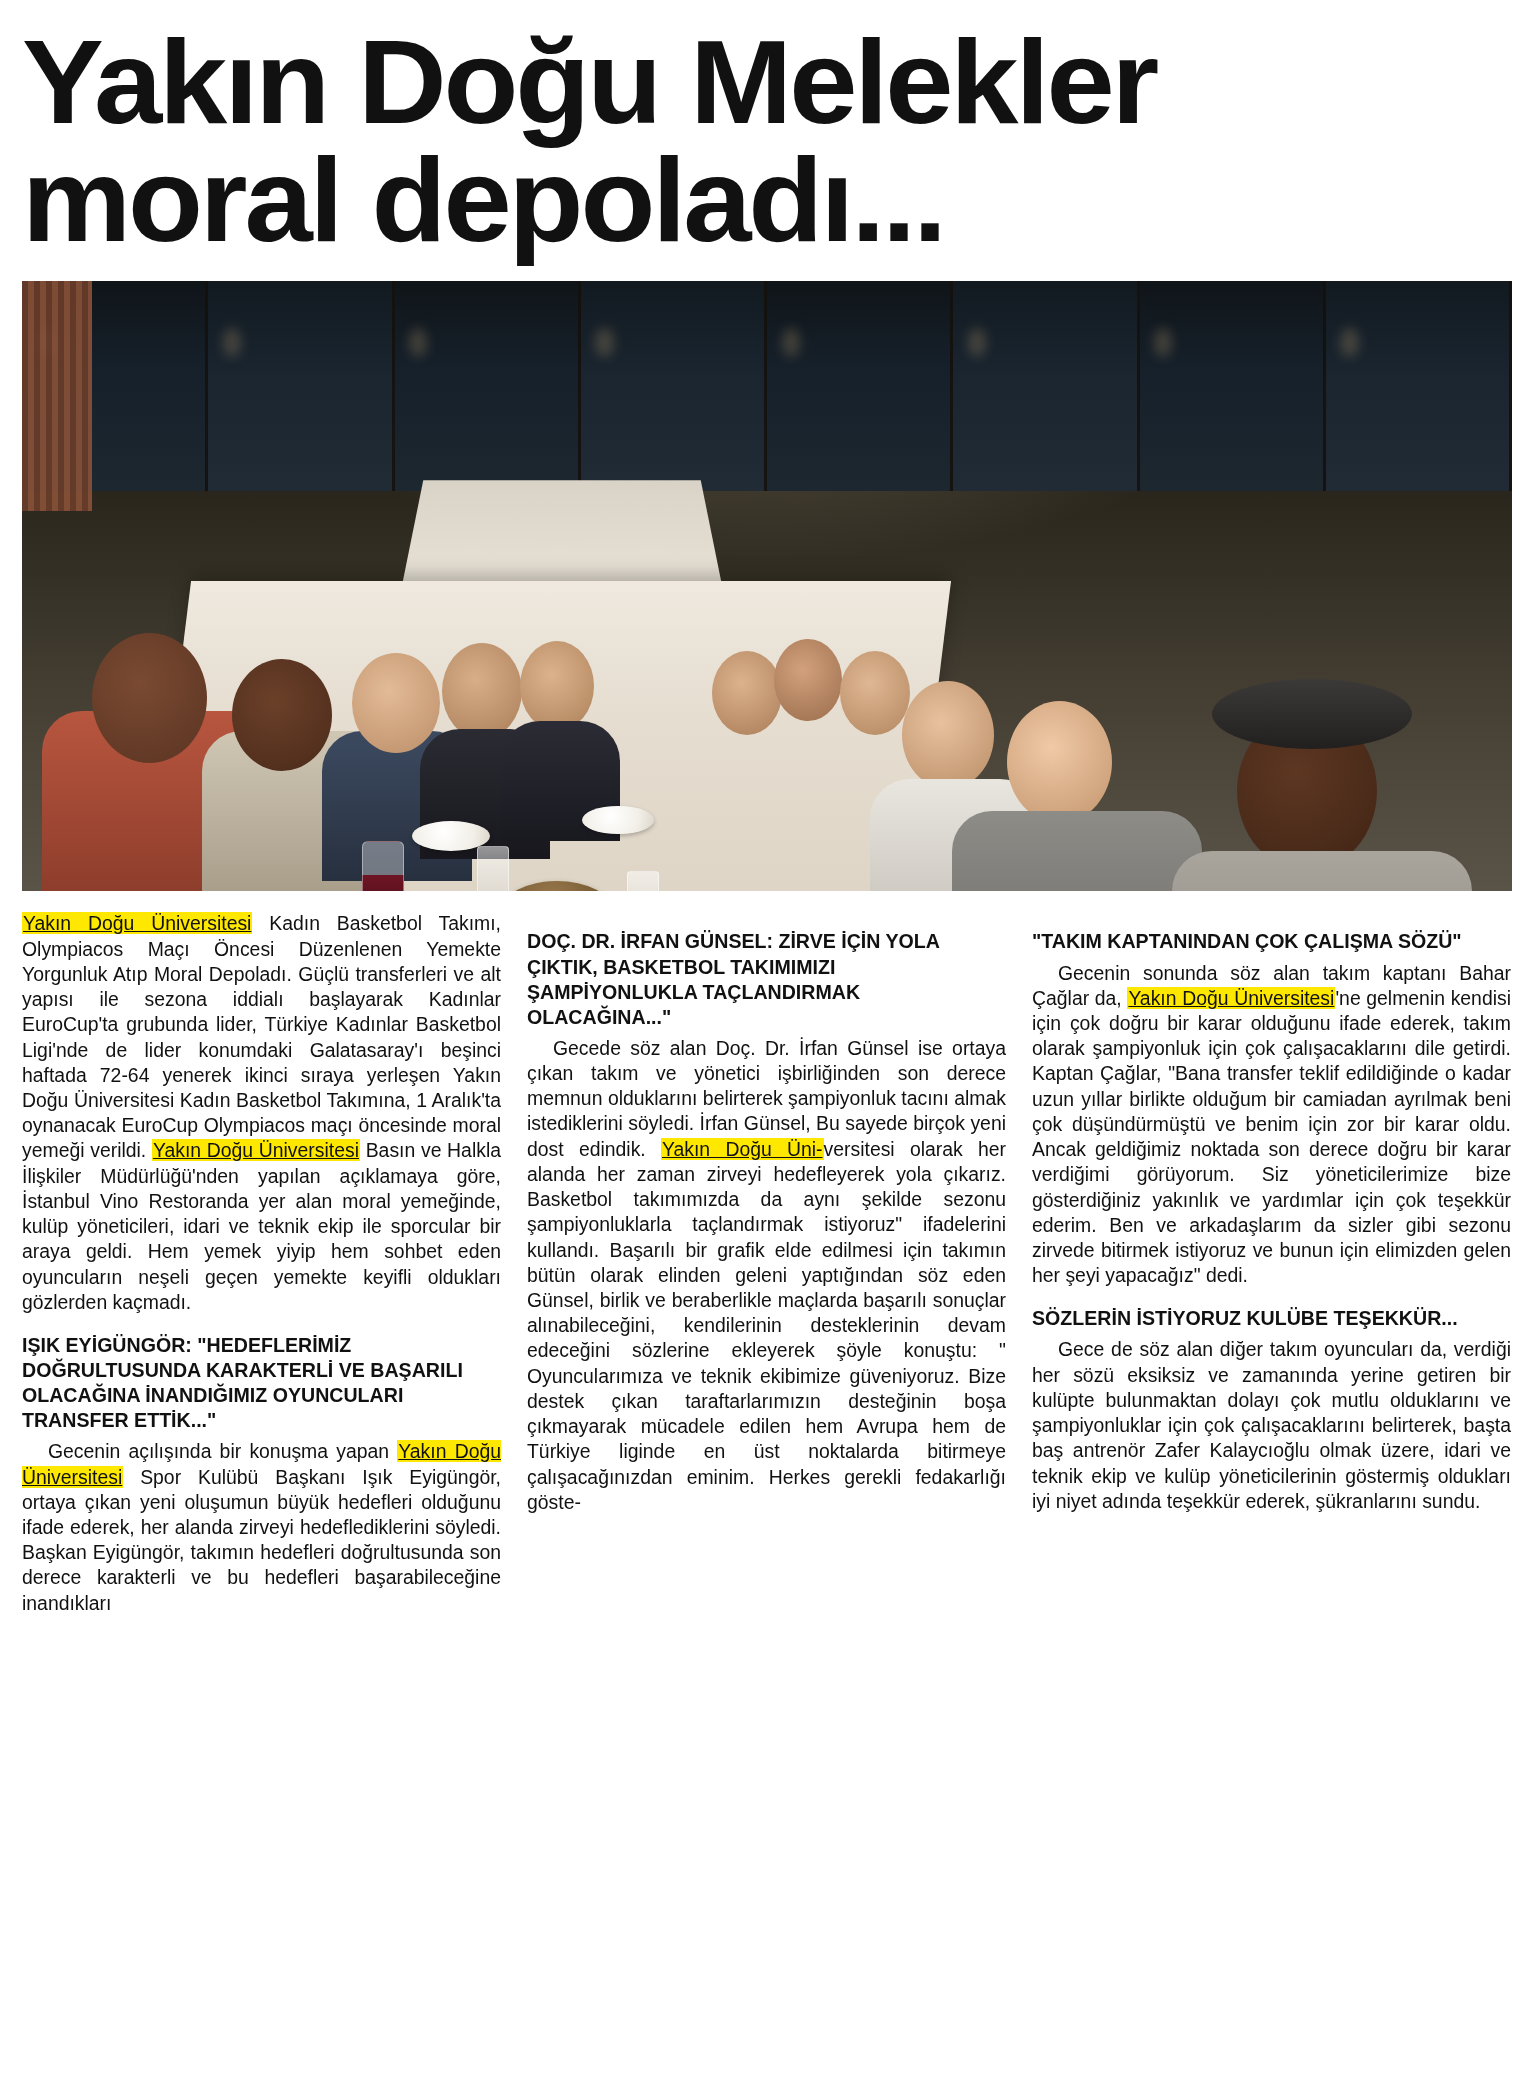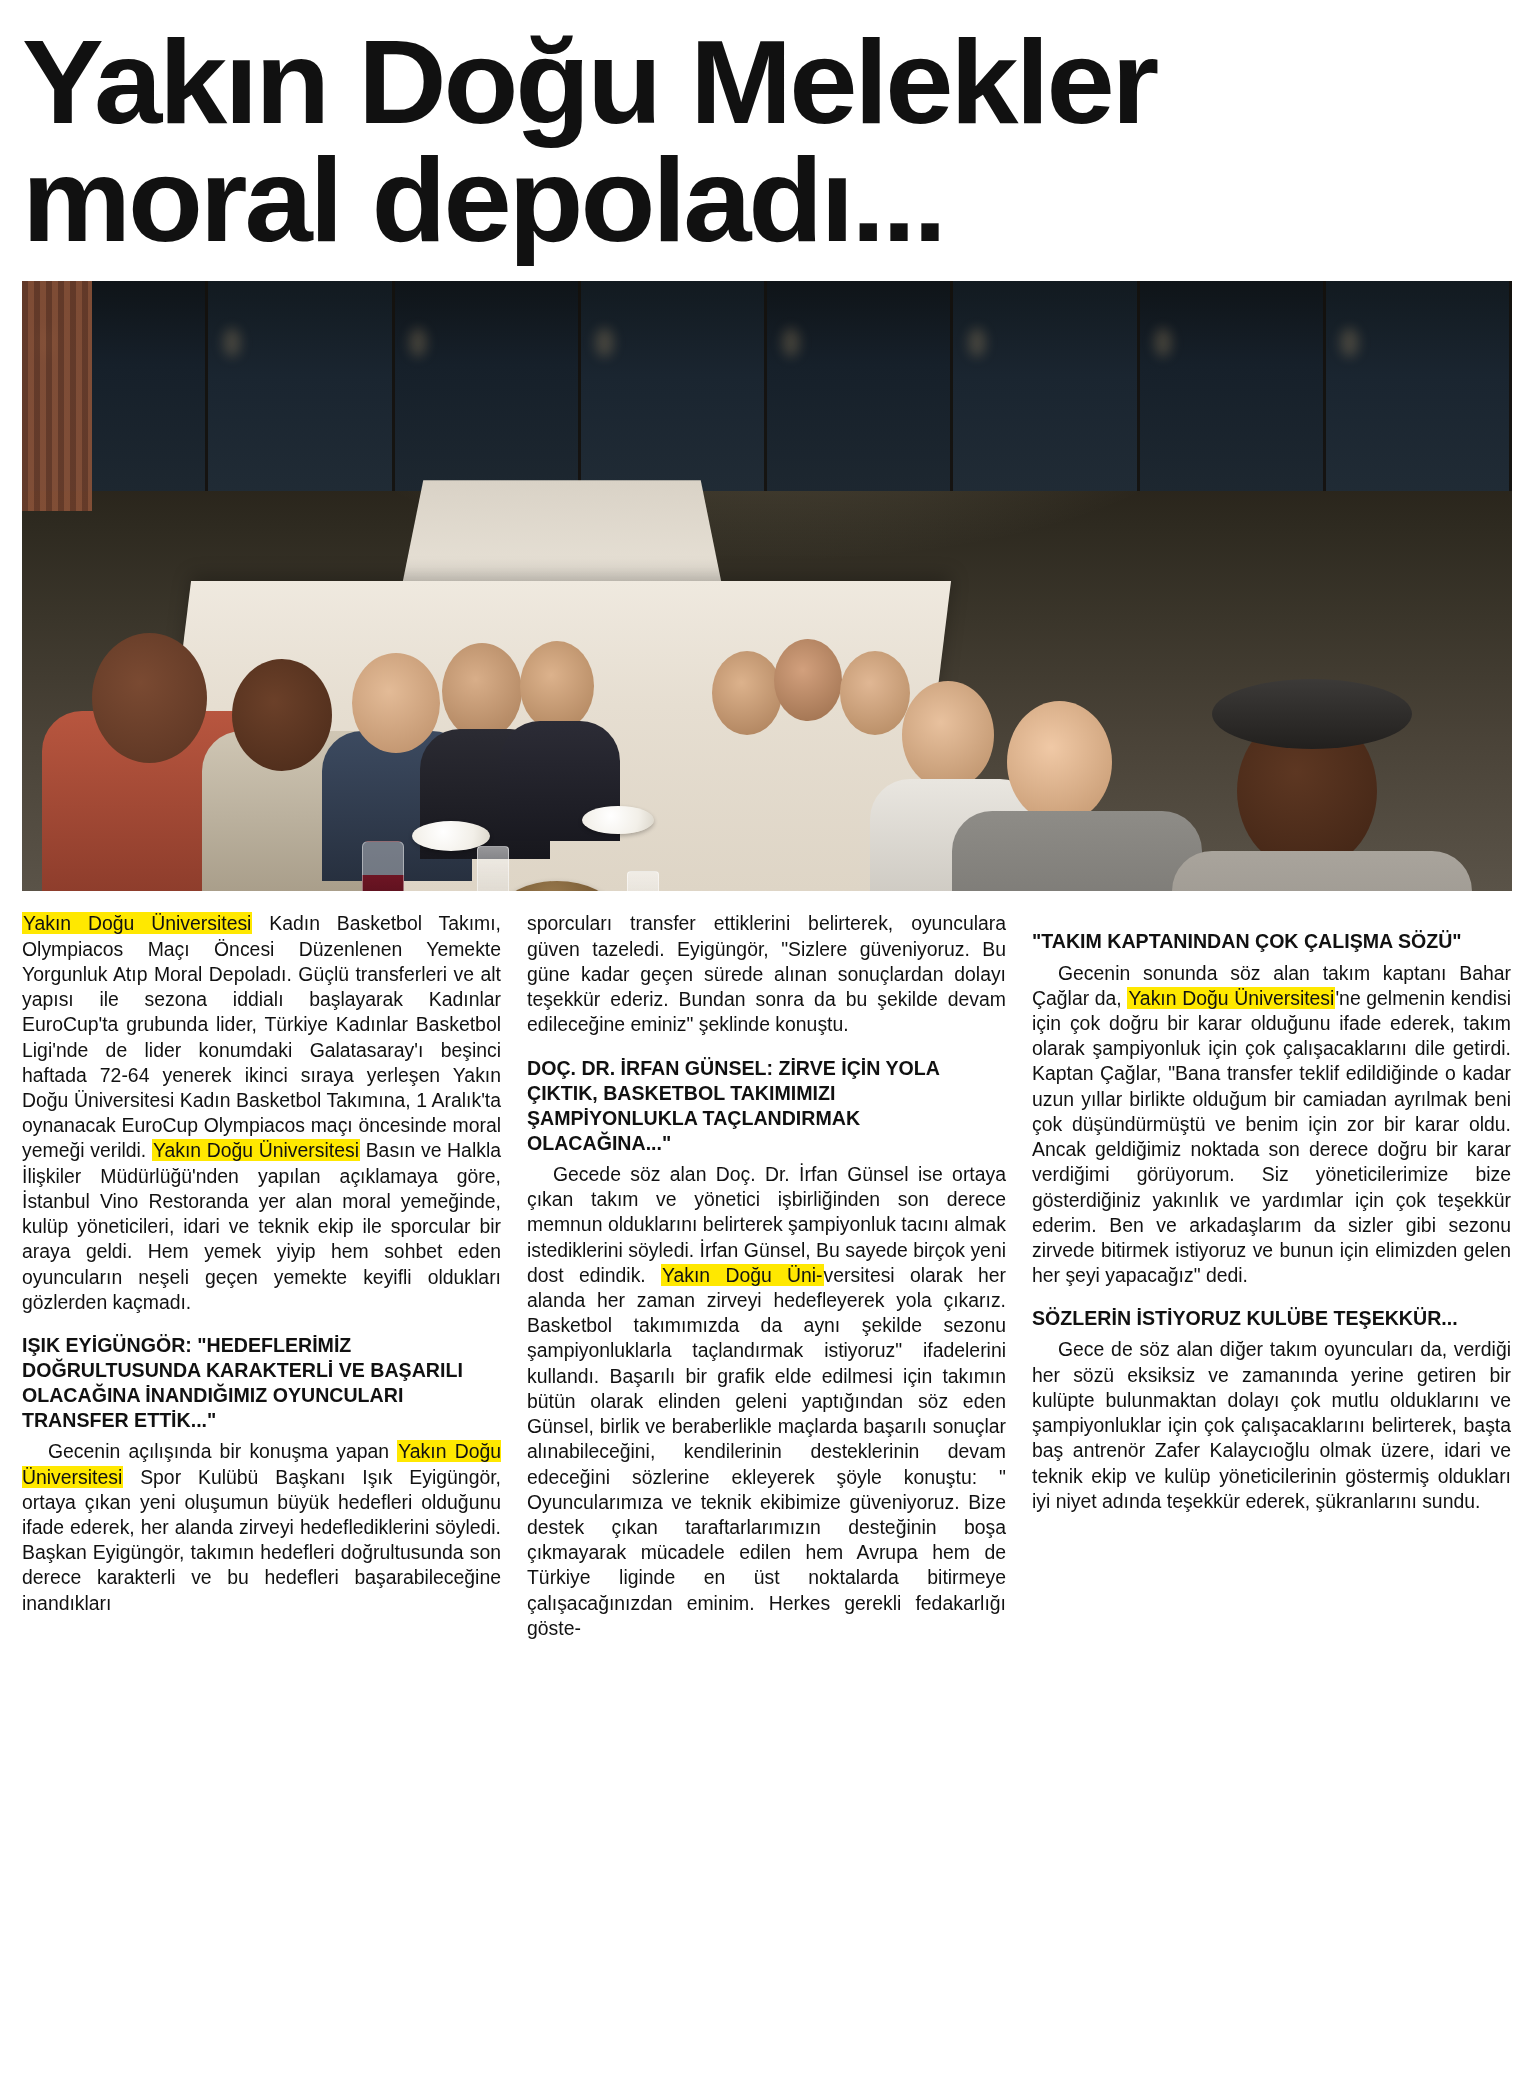--- a/index.html
+++ b/index.html
@@ -156,20 +156,21 @@
   .subhead {
     font-weight: bold;
     font-size: 19.6px;
     line-height: 1.28;
     margin: 18px 0 6px 0;
     text-align: left;
   }
   .hl {
     background: #ffe800;
     padding: 0 1px;
+    text-decoration: underline;
   }
 </style>
 </head>
 <body>
 
 <div class="page">
 
   <h1 class="headline">
     <span class="l1">Yakın Doğu Melekler</span>
     <span class="l2">moral depoladı...</span>
@@ -236,21 +237,20 @@
 
   <div class="columns">
 
     <div class="col">
       <p><span class="hl">Yakın Doğu Üniversitesi</span><span> Kadın Basketbol Takımı, Olympiacos Maçı Öncesi Düzenlenen Yemekte Yorgunluk Atıp Moral Depoladı. Güçlü transferleri ve alt yapısı ile sezona iddialı başlayarak Kadınlar EuroCup'ta grubunda lider, Türkiye Kadınlar Basketbol Ligi'nde de lider konumdaki Galatasaray'ı beşinci haftada 72-64 yenerek ikinci sıraya yerleşen Yakın Doğu Üniversitesi Kadın Basketbol Takımına, 1 Aralık'ta oynanacak EuroCup Olympiacos maçı öncesinde moral yemeği verildi. </span><span class="hl">Yakın Doğu Üniversitesi</span><span> Basın ve Halkla İlişkiler Müdürlüğü'nden yapılan açıklamaya göre, İstanbul Vino Restoranda yer alan moral yemeğinde, kulüp yöneticileri, idari ve teknik ekip ile sporcular bir araya geldi. Hem yemek yiyip hem sohbet eden oyuncuların neşeli geçen yemekte keyifli oldukları gözlerden kaçmadı.</span></p>
       <div class="subhead">IŞIK EYİGÜNGÖR: "HEDEFLERİMİZ DOĞRULTUSUNDA KARAKTERLİ VE BAŞARILI OLACAĞINA İNANDIĞIMIZ OYUNCULARI TRANSFER ETTİK..."</div>
       <p class="indent"><span>Gecenin açılışında bir konuşma yapan </span><span class="hl">Yakın Doğu Üniversitesi</span><span> Spor Kulübü Başkanı Işık Eyigüngör, ortaya çıkan yeni oluşumun büyük hedefleri olduğunu ifade ederek, her alanda zirveyi hedeflediklerini söyledi.  Başkan Eyigüngör, takımın hedefleri doğrultusunda son derece karakterli ve bu hedefleri başarabileceğine inandıkları</span></p>
     </div>
 
     <div class="col">
-      <p>sporcuları transfer ettiklerini belirterek, oyunculara güven tazeledi. Eyigüngör, "Sizlere güveniyoruz. Bu güne kadar geçen sürede alınan sonuçlardan dolayı teşekkür ederiz. Bundan sonra da bu şekilde devam edileceğine eminiz" şeklinde konuştu.</p>
       <div class="subhead">DOÇ. DR. İRFAN GÜNSEL: ZİRVE İÇİN YOLA ÇIKTIK, BASKETBOL TAKIMIMIZI ŞAMPİYONLUKLA TAÇLANDIRMAK OLACAĞINA..."</div>
       <p class="indent"><span>Gecede söz alan Doç. Dr. İrfan Günsel ise ortaya çıkan takım ve yönetici işbirliğinden son derece memnun olduklarını belirterek şampiyonluk tacını almak istediklerini söyledi. İrfan Günsel, Bu sayede birçok yeni dost edindik. </span><span class="hl">Yakın Doğu Üni-</span><span>versitesi olarak her alanda her zaman zirveyi hedefleyerek yola çıkarız. Basketbol takımımızda da aynı şekilde sezonu şampiyonluklarla taçlandırmak istiyoruz" ifadelerini kullandı. Başarılı bir grafik elde edilmesi için takımın bütün olarak elinden geleni yaptığından söz eden Günsel, birlik ve beraberlikle maçlarda başarılı sonuçlar alınabileceğini, kendilerinin desteklerinin devam edeceğini sözlerine ekleyerek şöyle konuştu: " Oyuncularımıza ve teknik ekibimize güveniyoruz. Bize destek çıkan taraftarlarımızın desteğinin boşa çıkmayarak mücadele edilen hem Avrupa hem de Türkiye liginde en üst noktalarda bitirmeye çalışacağınızdan eminim. Herkes gerekli fedakarlığı göste-</span></p>
     </div>
 
     <div class="col">
       <div class="subhead">"TAKIM KAPTANINDAN ÇOK ÇALIŞMA SÖZÜ"</div>
       <p class="indent"><span>Gecenin sonunda söz alan takım kaptanı Bahar Çağlar da, </span><span class="hl">Yakın Doğu Üniversitesi</span><span>'ne gelmenin kendisi için çok doğru bir karar olduğunu ifade ederek, takım olarak şampiyonluk için çok çalışacaklarını dile getirdi. Kaptan Çağlar, "Bana transfer teklif edildiğinde o kadar uzun yıllar birlikte olduğum bir camiadan ayrılmak beni çok düşündürmüştü ve benim için zor bir karar oldu. Ancak geldiğimiz noktada son derece doğru bir karar verdiğimi görüyorum. Siz yöneticilerimize bize gösterdiğiniz yakınlık ve yardımlar için çok teşekkür ederim. Ben ve arkadaşlarım da sizler gibi sezonu zirvede bitirmek istiyoruz ve bunun için elimizden gelen her şeyi yapacağız" dedi.</span></p>
       <div class="subhead">SÖZLERİN İSTİYORUZ KULÜBE TEŞEKKÜR...</div>
       <p class="indent">Gece de söz alan diğer takım oyuncuları da, verdiği her sözü eksiksiz ve zamanında yerine getiren bir kulüpte bulunmaktan dolayı çok mutlu olduklarını ve şampiyonluklar için çok çalışacaklarını belirterek, başta baş antrenör Zafer Kalaycıoğlu olmak üzere, idari ve teknik ekip ve kulüp yöneticilerinin göstermiş oldukları iyi niyet adında teşekkür ederek, şükranlarını sundu.</p>
     </div>

